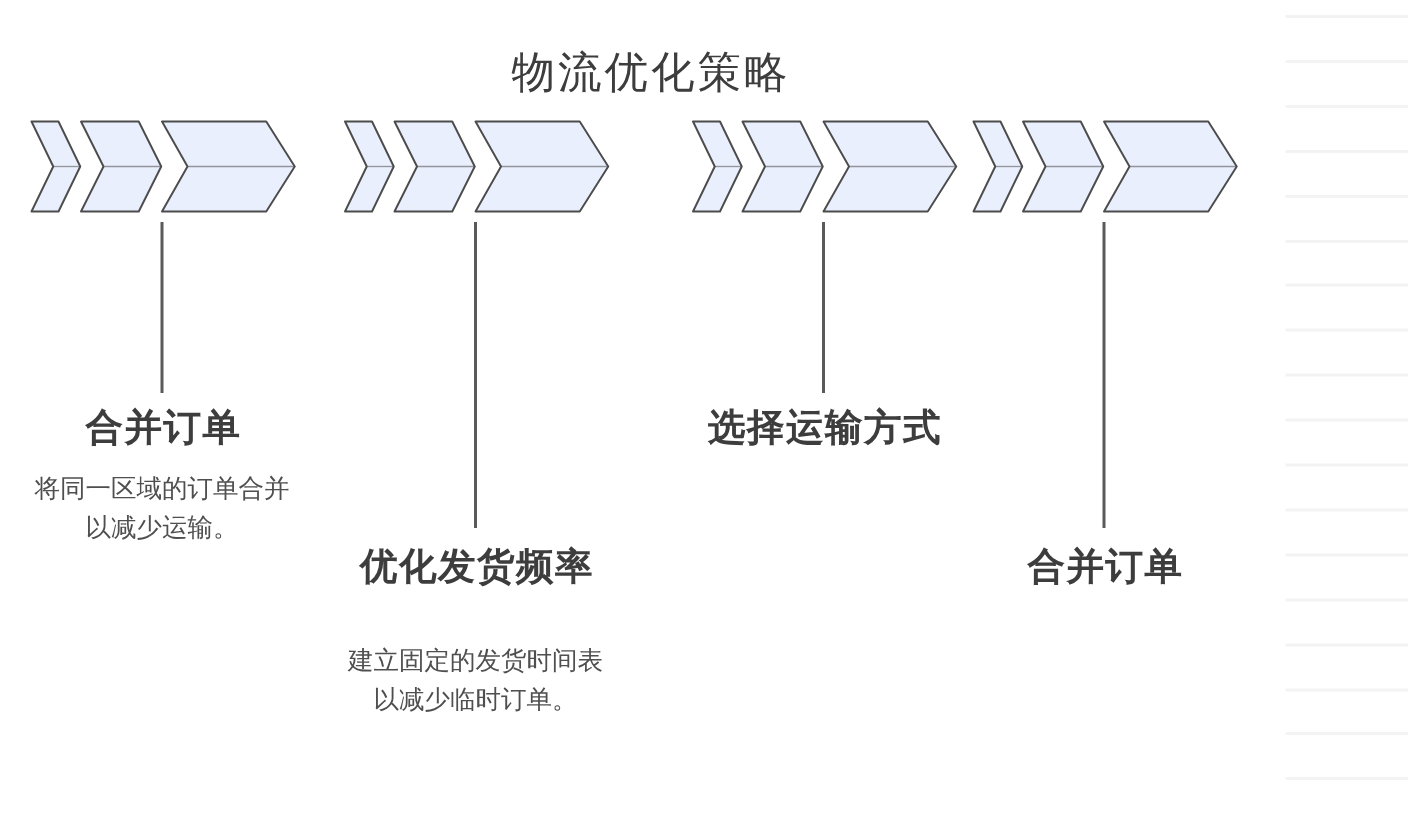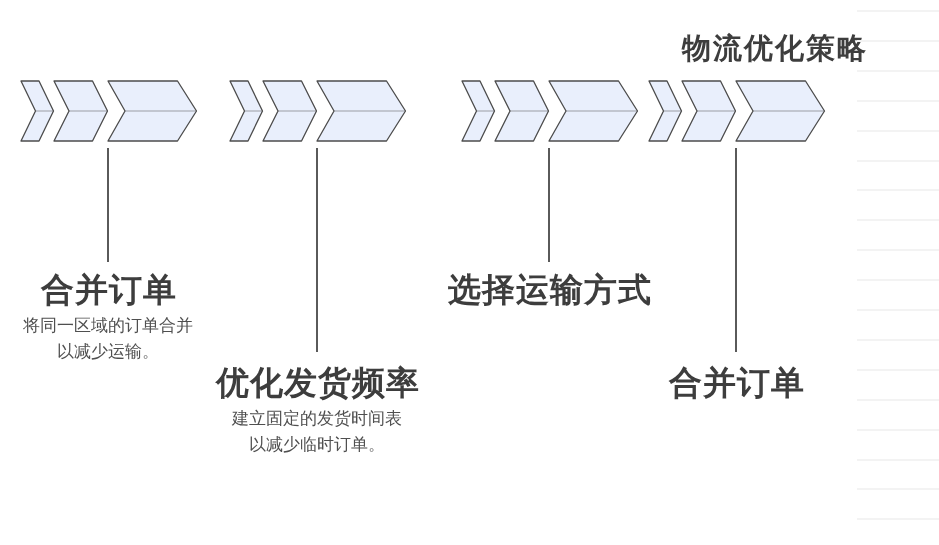--- a/index.html
+++ b/index.html
@@ -1,21 +1,21 @@
 <!DOCTYPE html>
 <html style="--title-color: #3d3d3d; --label-color: #3d3d3d; --desc-color: #4f4f4f; --chevron-fill: #e9effc; --chevron-stroke: #4c4c4c; --connector-color: #5a5a5a; --decor-color: #f3f3f3;"><head>
 <meta charset="utf-8">
 <style>
   html,body{margin:0;padding:0;background:#ffffff;}
   body{font-family:"Liberation Sans", sans-serif;}
   .canvas{position:relative;width:939px;height:545px;background:#fff;overflow:hidden;}
 
   .title{
     position:absolute;left:0;top:10px;width:868px;
-    text-align:right;font-size:29px;font-weight:bold;letter-spacing:2px;
+    text-align:center;font-size:29px;font-weight:normal;letter-spacing:2px;
     color:var(--title-color,#3d3d3d);white-space:nowrap;
   }
 
   .decor-line{
     position:absolute;left:857px;width:82px;height:2px;
     background:var(--decor-color,#f3f3f3);
   }
 
   .step{position:absolute;top:0;width:178px;height:545px;}
   .chevrons{position:absolute;left:0;top:80px;display:block;}
@@ -31,33 +31,33 @@
 
   .connector{
     position:absolute;left:87px;top:148px;width:1.5px;
     background:var(--connector-color,#5a5a5a);
   }
   .step.short .connector{height:114px;}
   .step.long  .connector{height:204px;}
 
   .label{
     position:absolute;left:-16px;width:210px;text-align:center;
-    font-size:33px;font-weight:bold;letter-spacing:1px;
+    font-size:25px;font-weight:bold;letter-spacing:1px;
     color:var(--label-color,#3d3d3d);white-space:nowrap;
   }
   .step.short .label{top:268px;}
   .step.long  .label{top:361px;}
 
   .desc{
     position:absolute;left:3px;width:170px;text-align:center;
     font-size:17px;line-height:26px;
     color:var(--desc-color,#4f4f4f);
   }
   .step.short .desc{top:313px;}
-  .step.long  .desc{top:406px;}
+  .step.long  .desc{top:428px;}
 </style>
 </head>
 <body style="background: rgb(255, 255, 255);">
 
 <div class="canvas">
   <h1 class="title">物流优化策略</h1>
   <div id="decor-lines">
       <div class="decor-line" style="top: 10px;"></div>
       <div class="decor-line" style="top: 39.9px;"></div>
       <div class="decor-line" style="top: 69.8px;"></div>

